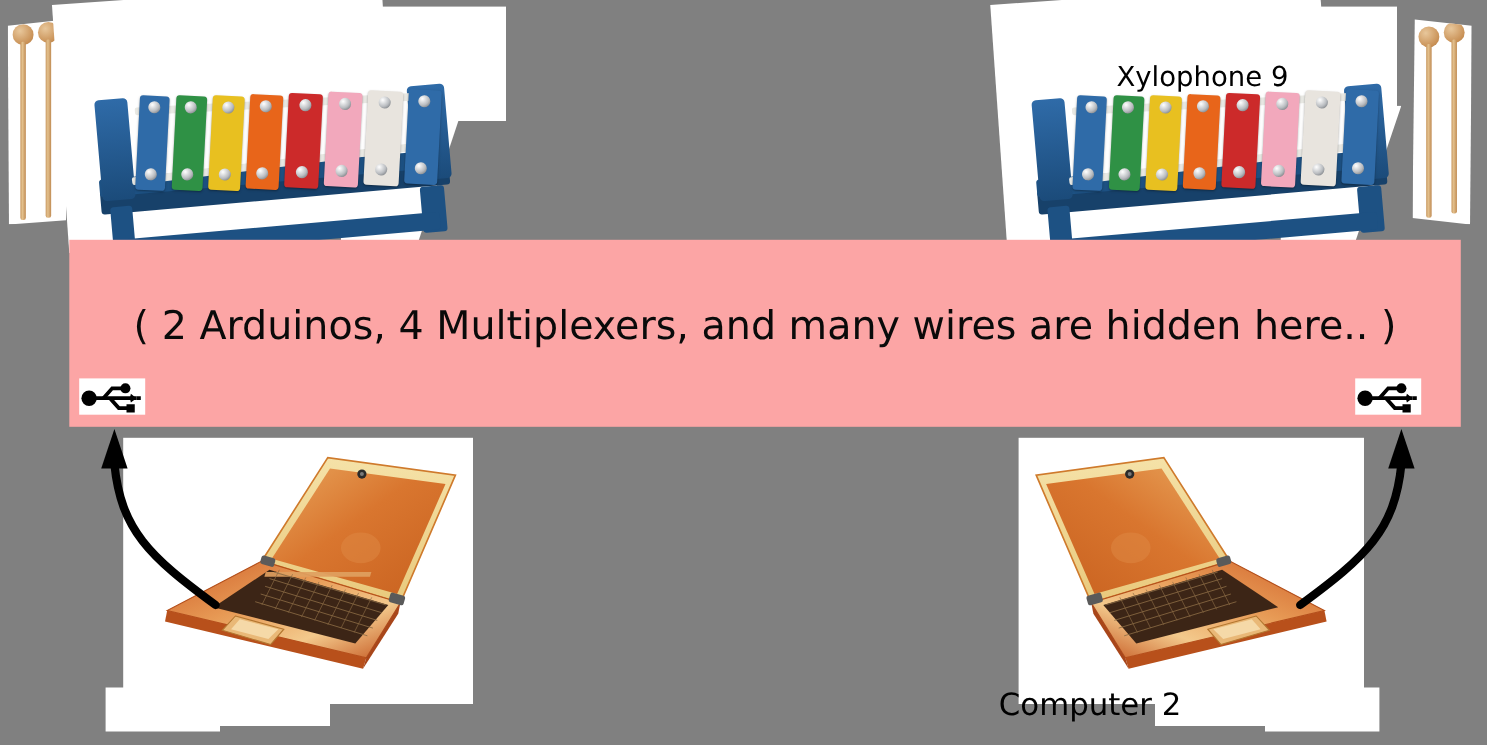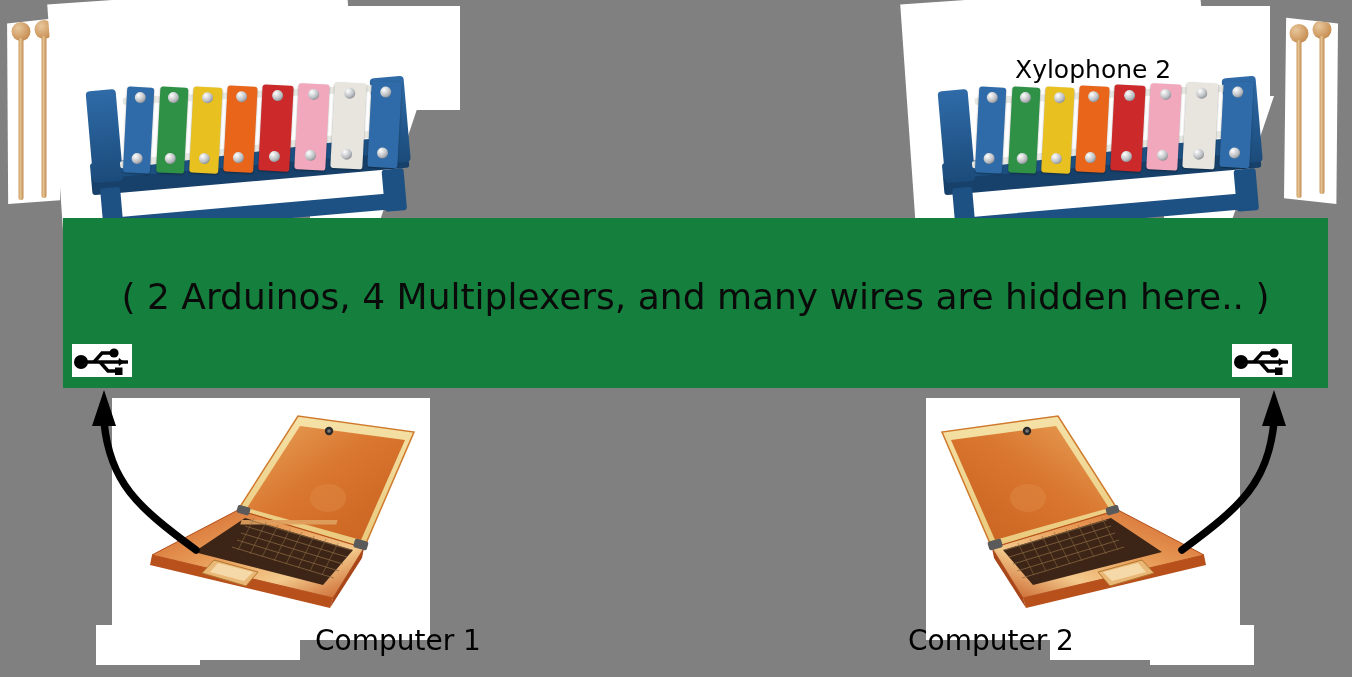--- a/index.html
+++ b/index.html
@@ -33,21 +33,21 @@
   .rivet{position:absolute;width:11px;height:11px;border-radius:50%;
       background:radial-gradient(circle at 33% 30%,#ffffff,#b9bcc0 55%,#5c6065);}
 
   
   .label{position:absolute;color:#000;white-space:nowrap;font-weight:400;}
   .xylo-label{font-size:25px;}
   .comp-label{font-size:28px;}
 
   
   #banner{position:absolute;left:63px;top:218px;width:1265px;height:170px;
-      background:#15803d;}
+      background:#fca5a5;}
   #banner-text{position:absolute;left:0;top:0;width:100%;height:100%;
       display:flex;align-items:center;justify-content:center;
       font-size:36px;color:#0a0a0a;padding-bottom:14px;box-sizing:border-box;}
 
   
   .usb{position:absolute;width:60px;height:33px;background:#fff;}
   .usb svg{display:block;width:100%;height:100%;}
 
   
   .laptop{position:absolute;}
@@ -187,21 +187,21 @@
       </div>
     <div class="bar" style="left:288px;top:30px;width:30px;height:86px;background:#2f6ba8;transform:rotate(8deg);">
       <div class="rivet" style="left:9px;top:5px;"></div>
         <div class="rivet" style="left:9px;top:66px;"></div>
       </div>
     <div class="frame-rail" style="left:14px;top:112px;width:20px;height:46px;"></div>
     <div class="frame-rail" style="left:296px;top:118px;width:22px;height:42px;"></div>
     <div class="frame-rail" style="left:20px;top:142px;width:292px;height:16px;"></div>
   </div>
 
-  <div class="label xylo-label" style="left:1015px;top:55px;">Xylophone 2</div>
+  <div class="label xylo-label" style="left:1015px;top:55px;">Xylophone 9</div>
 
   <div id="banner">
     <div id="banner-text">( 2 Arduinos, 4 Multiplexers, and many wires are hidden here.. )</div>
   </div>
 
   <div class="usb" style="left:72px;top:344px;">
     <svg viewBox="0 0 60 33">
       <circle cx="9" cy="18" r="7" fill="#000"></circle>
       <path d="M9 18 H52" stroke="#000" stroke-width="3.4" fill="none"></path>
       <path d="M46 18 L52 18 L47 14 Z M46 18 L52 18 L47 22 Z" fill="#000"></path>
@@ -285,21 +285,20 @@
       </g>
 
       <polygon points="96,160 140,172 128,186 84,173" fill="#e9b877" stroke="#b3762f" stroke-width="1"></polygon>
       <polygon points="100,163 135,172 126,181 92,172" fill="#f5d9a8"></polygon>
 
       <rect x="119" y="106" width="13" height="8" rx="2" fill="#5a5a5a" transform="rotate(16 125 110)"></rect>
       <rect x="236" y="140" width="14" height="9" rx="2" fill="#5a5a5a" transform="rotate(16 243 144)"></rect>
     </svg>
   </div>
 
-  <div class="label comp-label" style="left:315px;top:624px;">Computer 1</div>
 
   <div class="arrow" style="left:76px;top:386px;width:130px;height:170px;">
     <svg viewBox="0 0 130 170">
       <path d="M120,164 C 60,120 34,96 28,36" stroke="#000" stroke-width="7.5" fill="none" stroke-linecap="round"></path>
       <polygon points="28,4 40,40 16,40" fill="#000"></polygon>
     </svg>
   </div>
 
   <div class="photo-white" style="left:926px;top:398px;width:314px;height:242px;"></div>
   <div class="photo-white" style="left:1150px;top:625px;width:104px;height:40px;"></div>

